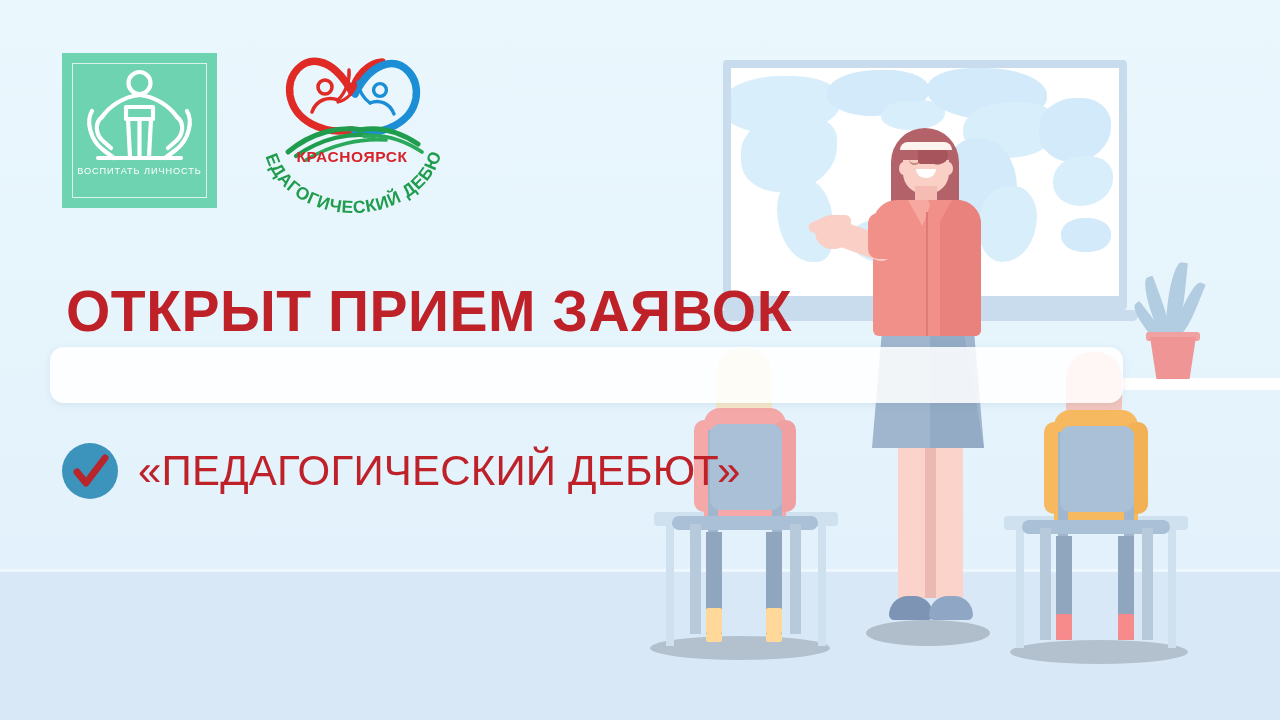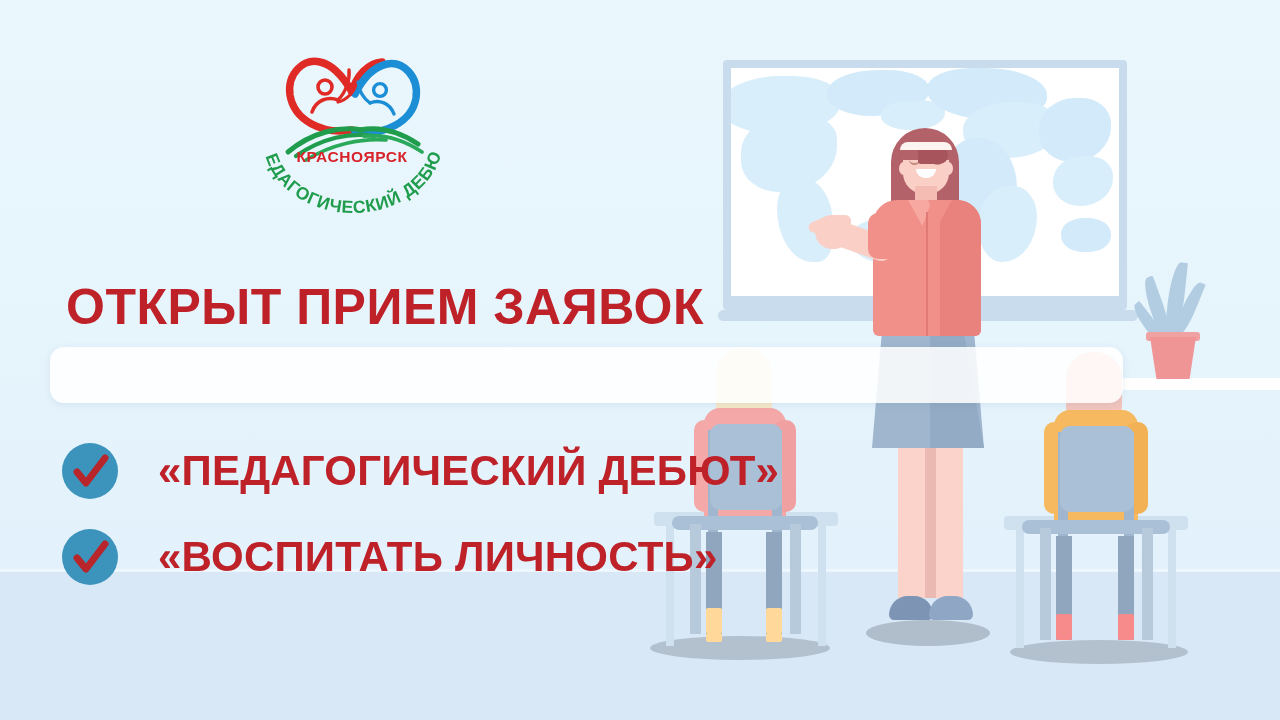--- a/index.html
+++ b/index.html
@@ -180,44 +180,43 @@
   }
   .kd-krsk{
     position:absolute;left:0;right:0;top:108px;text-align:center;
     color:#d8232a;font-weight:700;font-size:15.5px;letter-spacing:.6px;
   }
   .kd-arc{position:absolute;left:0;top:0;width:200px;height:195px;}
 
   
   .headline{
     position:absolute;left:66px;top:278px;
-    color:#bf2129;font-weight:700;font-size:50px;letter-spacing:.5px;
+    color:#bf2129;font-weight:700;font-size:57px;letter-spacing:.5px;
     white-space:nowrap;
   }
   .subtitle-bar{
     position:absolute;left:50px;top:347px;width:1073px;height:56px;
     background:rgba(255,255,255,.86);border-radius:14px;
     box-shadow:0 2px 7px rgba(90,130,165,.13);
   }
   .subtitle-text{
     position:absolute;left:68px;top:356px;
     color:#3e93b8;font-weight:700;font-size:37px;white-space:nowrap;
   }
   .bullet-row{position:absolute;display:flex;align-items:center;gap:20px;}
   .bullet-row.r1{left:62px;top:443px;}
   .bullet-row.r2{left:62px;top:529px;}
   .check-badge{
     position:relative;width:56px;height:56px;flex:0 0 56px;
     background:#3c93bc;border-radius:50%;
   }
   .check-badge svg{position:absolute;left:0;top:0;}
   .bullet-text{
-    color:#bf2129;font-weight:700;font-size:42px;white-space:nowrap;
+    color:#bf2129;font-weight:400;font-size:42px;white-space:nowrap;
     letter-spacing:.2px;
-    margin-left:20px;
   }
 </style>
 </head>
 <body>
 
 <div id="poster">
 
   <div class="scene">
     <div class="wall"></div>
     <div class="floor"></div>
@@ -321,20 +320,40 @@
       <div class="chair-seat" style="left:1022px;top:520px;width:148px;height:14px;"></div>
       <div class="chair-post" style="left:1040px;top:528px;width:11px;height:112px;background:#b7cadc;"></div>
       <div class="chair-post" style="left:1142px;top:528px;width:11px;height:112px;background:#b7cadc;"></div>
       <div class="chair-post" style="left:1056px;top:536px;width:16px;height:104px;background:#8fa6be;"></div>
       <div class="chair-post" style="left:1118px;top:536px;width:16px;height:104px;background:#8fa6be;"></div>
       <div class="s-sock" style="left:1056px;top:614px;width:16px;height:26px;background:#f78b8b;"></div>
       <div class="s-sock" style="left:1118px;top:614px;width:16px;height:26px;background:#f78b8b;"></div>
     </div>
   </div>
 
+  <div class="logo-vl">
+    <div class="inner-border"></div>
+    <svg width="155" height="115" viewBox="0 0 155 115" style="position:absolute;left:0;top:8px">
+      <g fill="none" stroke="#ffffff" stroke-width="4.2" stroke-linecap="round" stroke-linejoin="round">
+        <circle cx="77.5" cy="22" r="11"></circle>
+        <path d="M77.5 34 C60 36 47 46 40 56"></path>
+        <path d="M77.5 34 C95 36 108 46 115 56"></path>
+        <path d="M64 46 h27 v12 h-27 z"></path>
+        <path d="M66 58 l2 38"></path>
+        <path d="M89 58 l-2 38"></path>
+        <path d="M77.5 58 v38"></path>
+        <path d="M40 56 c-8 6 -6 18 1 24 l8 7"></path>
+        <path d="M115 56 c8 6 6 18 -1 24 l-8 7"></path>
+        <path d="M30 50 c-6 10 -2 28 10 38 l12 9"></path>
+        <path d="M125 50 c6 10 2 28 -10 38 l-12 9"></path>
+        <path d="M36 97 h83"></path>
+      </g>
+    </svg>
+    <div class="vl-caption">ВОСПИТАТЬ ЛИЧНОСТЬ</div>
+  </div>
 
   <div class="logo-kd">
     <svg class="kd-arc" viewBox="0 0 200 195">
 
       <path d="M100 90 C70 95 42 80 38 55 C35 33 52 18 68 22 C82 25 92 38 100 52" fill="none" stroke="#e02a26" stroke-width="7.5" stroke-linecap="round"></path>
       <path d="M100 52 C104 36 116 23 130 22" fill="none" stroke="#e02a26" stroke-width="7.5" stroke-linecap="round"></path>
 
       <path d="M103 92 C132 96 160 82 164 58 C167 36 151 21 135 24 C121 27 110 40 103 54" fill="none" stroke="#1c8ed6" stroke-width="7.5" stroke-linecap="round"></path>
 
       <circle cx="73" cy="47" r="7" fill="none" stroke="#e02a26" stroke-width="3.6"></circle>
@@ -367,22 +386,14 @@
 
   <div class="bullet-row r1">
     <span class="check-badge">
       <svg width="56" height="56" viewBox="0 0 56 56">
         <path d="M15 29 L24 40 L43 15" fill="none" stroke="#b8252b" stroke-width="7" stroke-linecap="round" stroke-linejoin="round"></path>
       </svg>
     </span>
     <span class="bullet-text">«ПЕДАГОГИЧЕСКИЙ ДЕБЮТ»</span>
   </div>
 
-  <div class="bullet-row r2">
-    <span class="check-badge">
-      <svg width="56" height="56" viewBox="0 0 56 56">
-        <path d="M15 29 L24 40 L43 15" fill="none" stroke="#b8252b" stroke-width="7" stroke-linecap="round" stroke-linejoin="round"></path>
-      </svg>
-    </span>
-    <span class="bullet-text">«ВОСПИТАТЬ ЛИЧНОСТЬ»</span>
-  </div>
 
 </div>
 
 </body></html>

